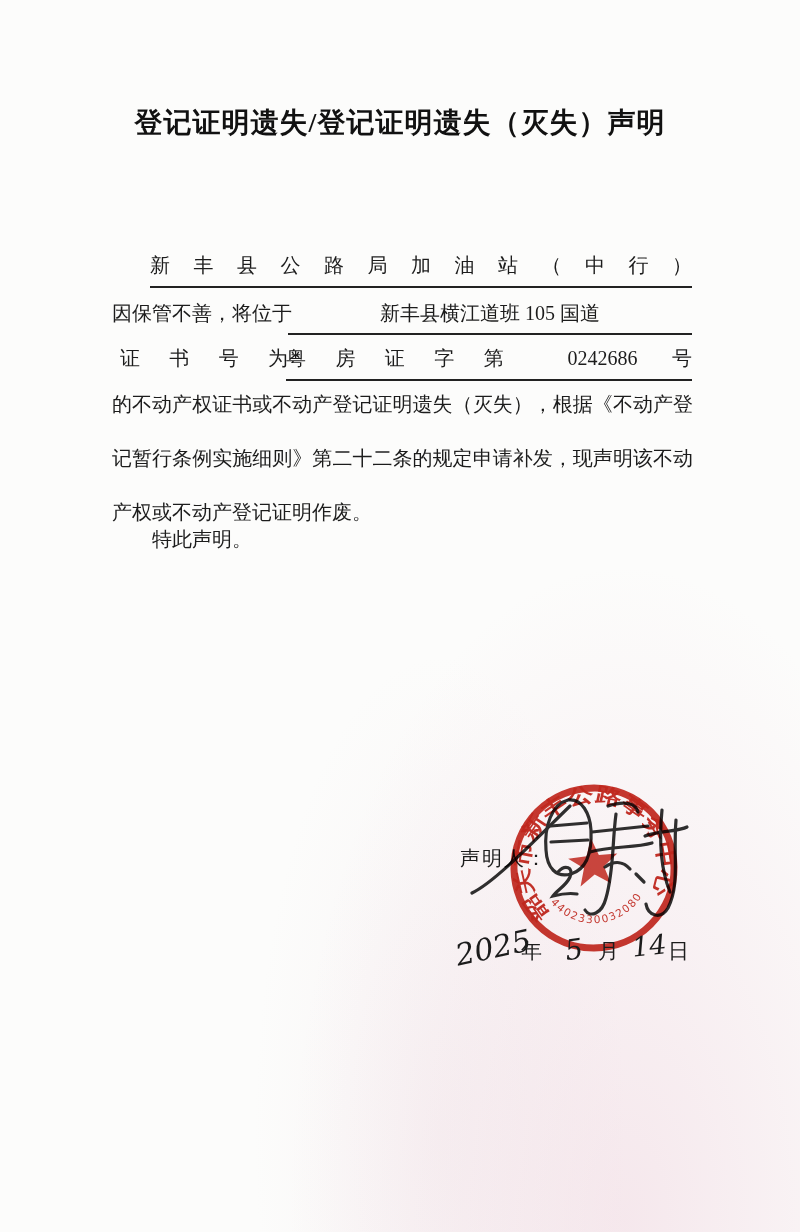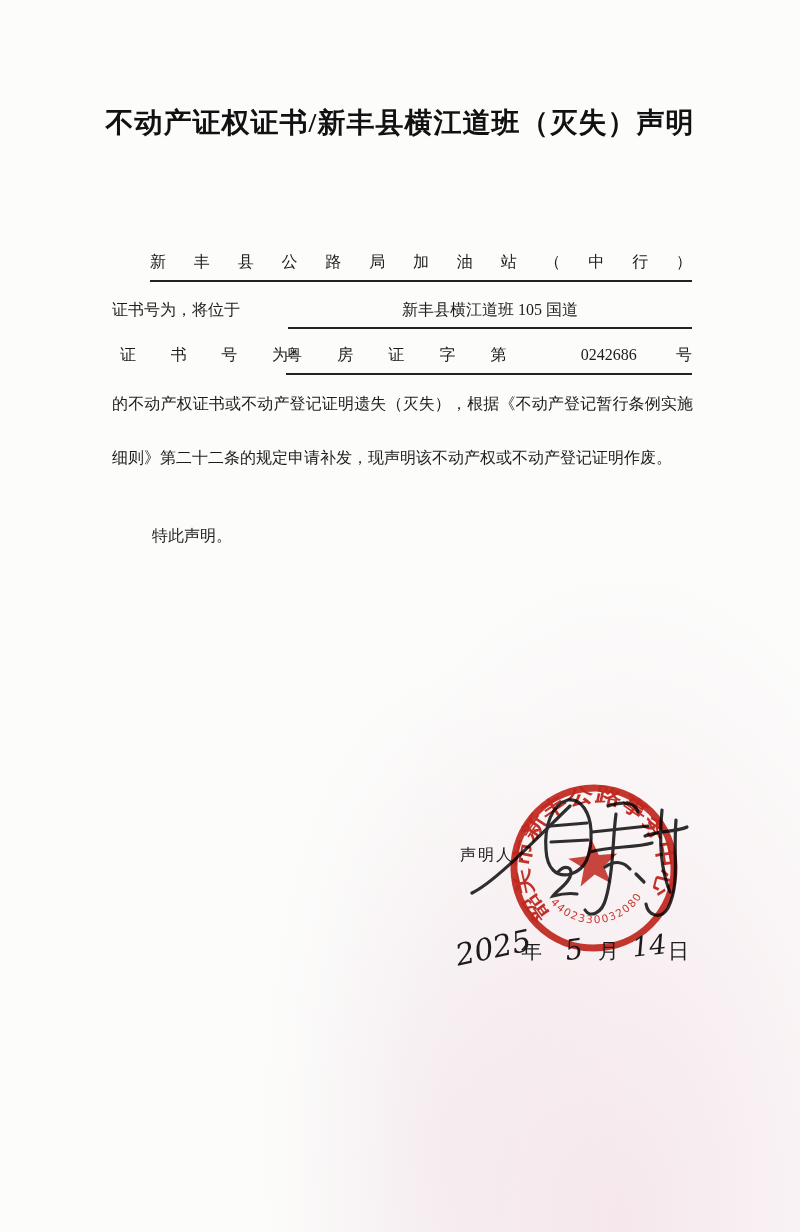--- a/index.html
+++ b/index.html
@@ -14,21 +14,21 @@
       radial-gradient(ellipse at 78% 99%, rgba(228,178,198,.28), rgba(228,178,198,0) 38%),
       radial-gradient(ellipse at 55% 92%, rgba(225,200,210,.15), rgba(225,200,210,0) 30%),
       #fcfcfb;
     color:#1f1f1f;
   }
   .abs{position:absolute;}
   .doc-title{
     left:0;top:104px;width:800px;text-align:center;
     font-size:28px;font-weight:bold;letter-spacing:1px;color:#111;
   }
-  .cjk{font-size:16px;color:#1c1c1c;}
+  .cjk{font-size:20px;color:#1c1c1c;}
   .fill-line{
     border-bottom:2px solid #222;
     text-align:justify;text-align-last:justify;
     padding-bottom:7px;letter-spacing:0;
   }
   .fill-center{
     border-bottom:2px solid #222;
     text-align:center;padding-bottom:6px;
   }
   .para{
@@ -38,25 +38,25 @@
     font-family:"DejaVu Serif","Liberation Serif",serif;
     font-style:italic;color:#1b1b1b;
   }
   .stamp-svg,.sig-svg{mix-blend-mode:multiply;}
 </style>
 </head>
 <body>
 
 <div class="page">
 
-  <div class="abs doc-title">不动产证权证书/新丰县横江道班（灭失）声明</div>
+  <div class="abs doc-title">登记证明遗失/登记证明遗失（灭失）声明</div>
 
   <div class="abs cjk fill-line" style="left:150px;top:252px;width:542px;">新丰县公路局加油站（中行）</div>
 
-  <div class="abs cjk" style="left:112px;top:300px;">证书号为，将位于</div>
+  <div class="abs cjk" style="left:112px;top:300px;">因保管不善，将位于</div>
   <div class="abs cjk fill-center" style="left:288px;top:300px;width:404px;">新丰县横江道班 105 国道</div>
 
   <div class="abs cjk fill-line" style="left:120px;top:345px;width:168px;border-bottom:none;">证书号为</div>
   <div class="abs cjk fill-line" style="left:286px;top:345px;width:406px;">粤房证字第 0242686 号</div>
 
   <div class="abs cjk para" style="left:112px;top:377px;width:581px;">的不动产权证书或不动产登记证明遗失（灭失），根据《不动产登记暂行条例实施细则》第二十二条的规定申请补发，现声明该不动产权或不动产登记证明作废。</div>
 
   <div class="abs cjk" style="left:152px;top:526px;">特此声明。</div>
 
   <div class="abs cjk" style="left:460px;top:845px;letter-spacing:2px;">声明人：</div>

